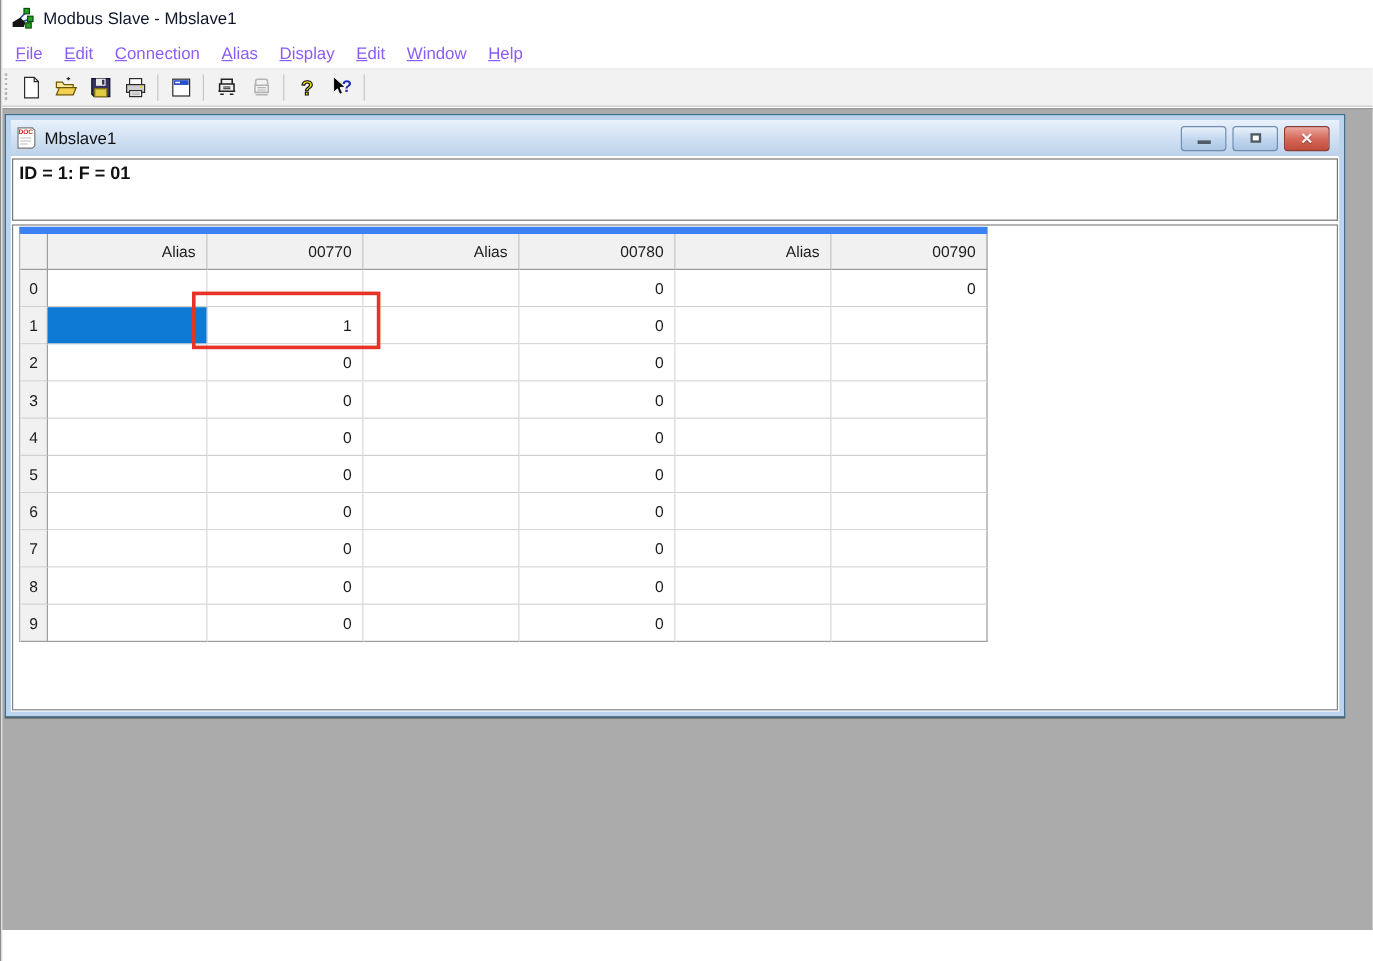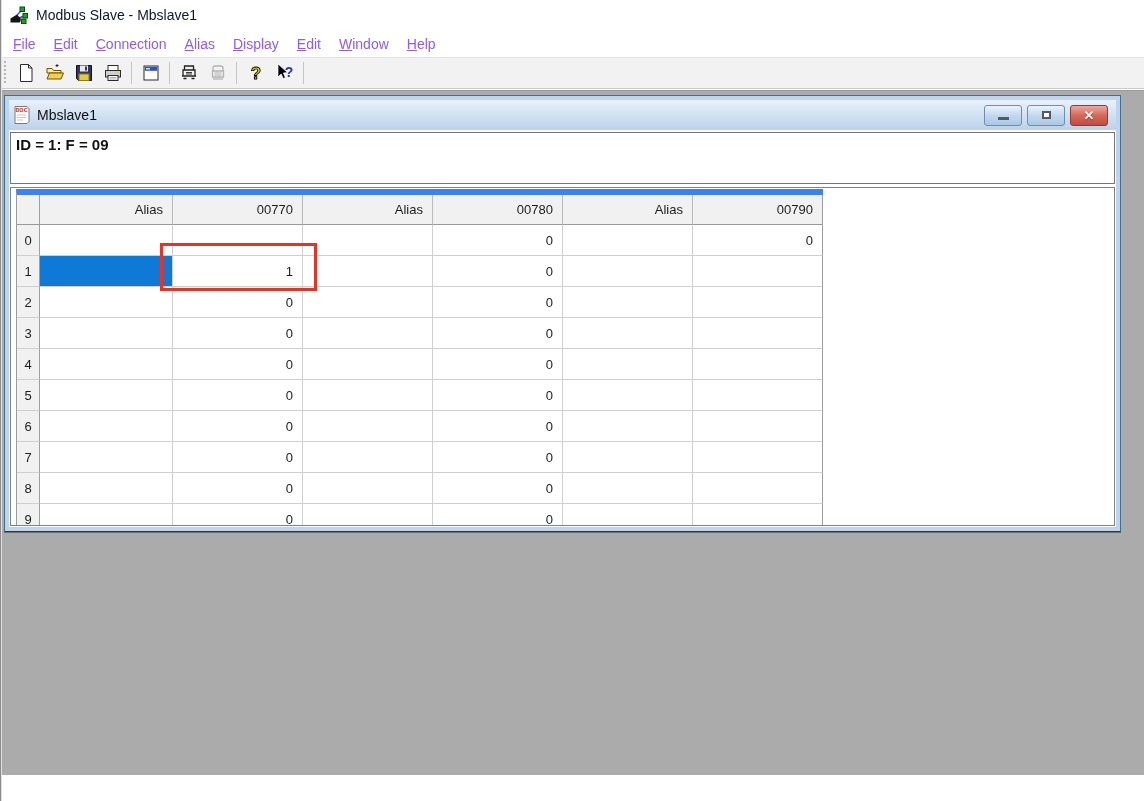--- a/index.html
+++ b/index.html
@@ -35,21 +35,21 @@
   .tb-btn { width:27px; height:25px; display:flex; align-items:center; justify-content:center;
     border:1px solid transparent; margin:0 1px; }
   .tb-btn svg { width:20px; height:20px; }
   .tb-sep { width:1px; height:22px; background:#c6c6c6; margin:0 4px; }
 
   
   .mdi { position:absolute; left:0; top:90px; width:1144px; height:685px;
     background:#ababab; border-top:1px solid #9a9a9a; }
 
   
-  .child { position:absolute; left:4px; top:4px; width:1117px; height:437px;
+  .child { position:absolute; left:4px; top:4px; width:1117px; height:503px;
     background:#bdd4ee; border:1px solid #41708e; border-bottom-color:#173e54;
     padding:4px; display:flex; flex-direction:column;
     box-shadow:0 1px 0 rgba(0,0,0,.35); }
   .child-titlebar { height:30px; display:flex; align-items:center;
     background:linear-gradient(to bottom,#e9f1fb,#cfe0f2 55%,#bcd2ea); padding:0 4px; }
   .child-titlebar .doc-ico { width:18px; height:20px; margin-right:6px; }
   .child-title { font-size:14px; color:#111; flex:1; }
   .child-controls { display:flex; gap:5px; margin-right:4px; }
   .cbtn { width:38px; height:21px; border-radius:3px; display:flex; align-items:center;
     justify-content:center; border:1px solid #708db0;
@@ -214,21 +214,21 @@
             </div>
           <div class="cbtn">
               <div class="glyph-res"></div>
             </div>
           <div class="cbtn close">
               <span>✕</span>
             </div>
         </div>
       </div>
       <div class="child-content">
-        <div class="idline">ID = 1: F = 09</div>
+        <div class="idline">ID = 1: F = 01</div>
         <div class="gridbox">
           <div id="grid">
               <div class="g-row g-head">
                 <div class="g-cell rn" style="width: 23px;"></div>
                 <div class="g-cell" style="width: 133px;">Alias</div>
                 <div class="g-cell" style="width: 130px;">00770</div>
                 <div class="g-cell" style="width: 130px;">Alias</div>
                 <div class="g-cell" style="width: 130px;">00780</div>
                 <div class="g-cell" style="width: 130px;">Alias</div>
                 <div class="g-cell" style="width: 130px;">00790</div>

